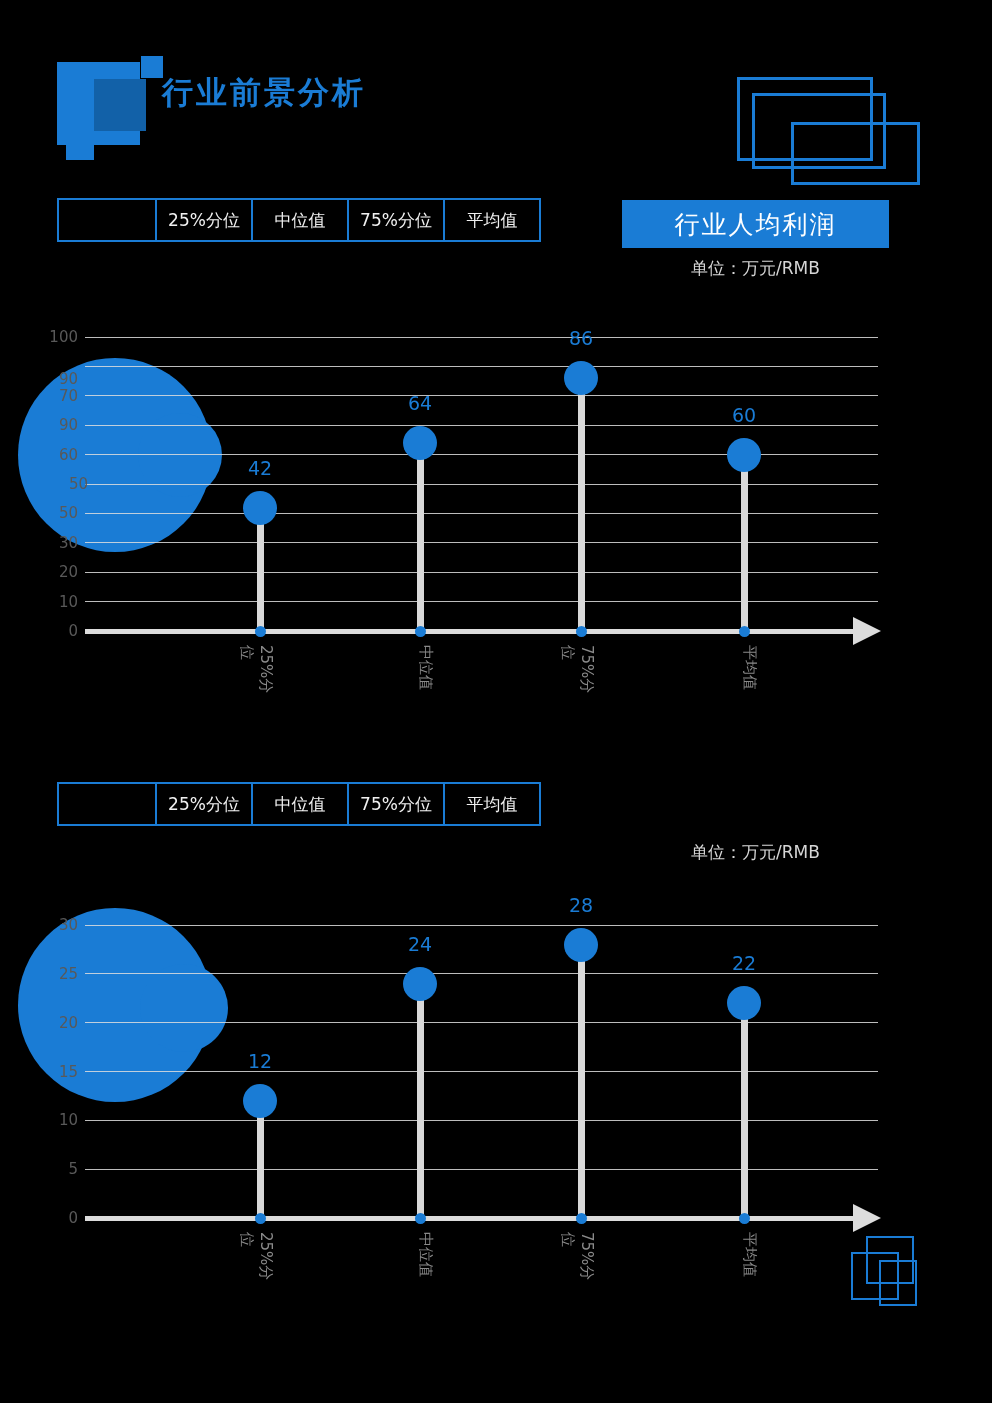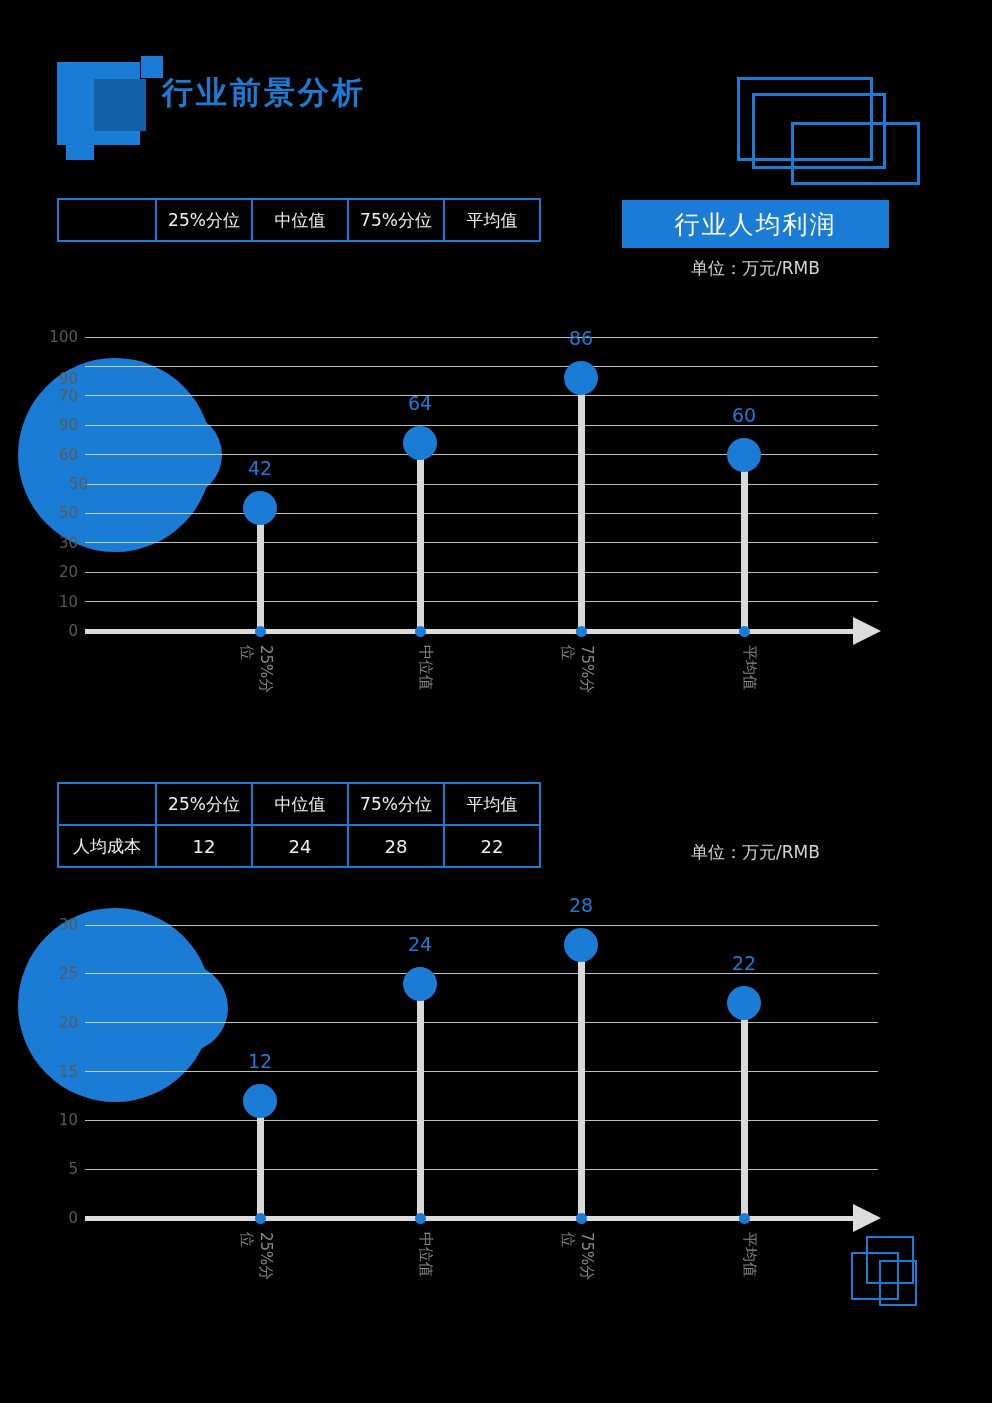--- a/index.html
+++ b/index.html
@@ -153,27 +153,20 @@
         <col style="width:96px">
       </colgroup>
     <tbody>
         <tr>
       <th></th>
       <th>25%分位</th>
       <th>中位值</th>
       <th>75%分位</th>
       <th>平均值</th>
     </tr>
-    <tr>
-      <td>人均成本</td>
-      <td class="val">12</td>
-      <td class="val">24</td>
-      <td class="val">28</td>
-      <td class="val">22</td>
-    </tr>
   </tbody>
     </table>
 
   <div class="unit-caption" style="left:622px; top:841px;">单位：万元/RMB</div>
 
   <div class="blob" style="left:18px; top:908px; width:194px; height:194px;"></div>
   <div class="blob" style="left:140px; top:964px; width:88px; height:88px;"></div>
 
   <div class="chart-layer">
       <div class="y-tick-label" style="left: 30px; top: 1209px; width: 48px;">0</div>

